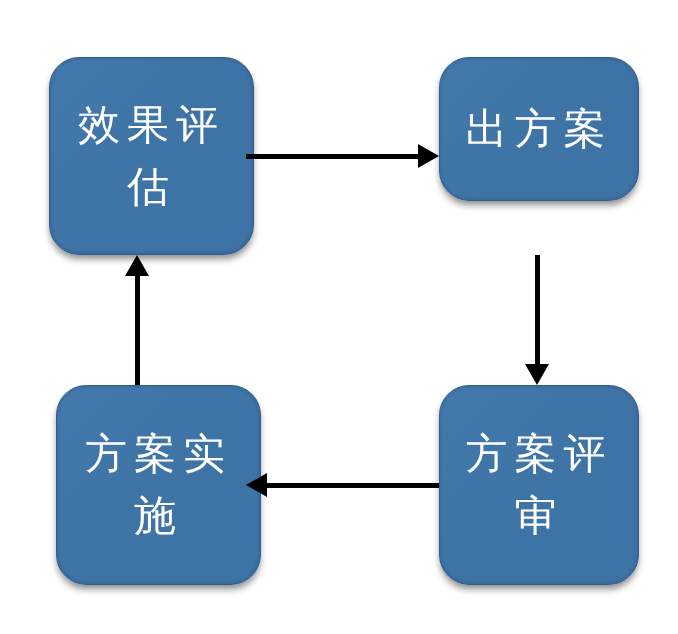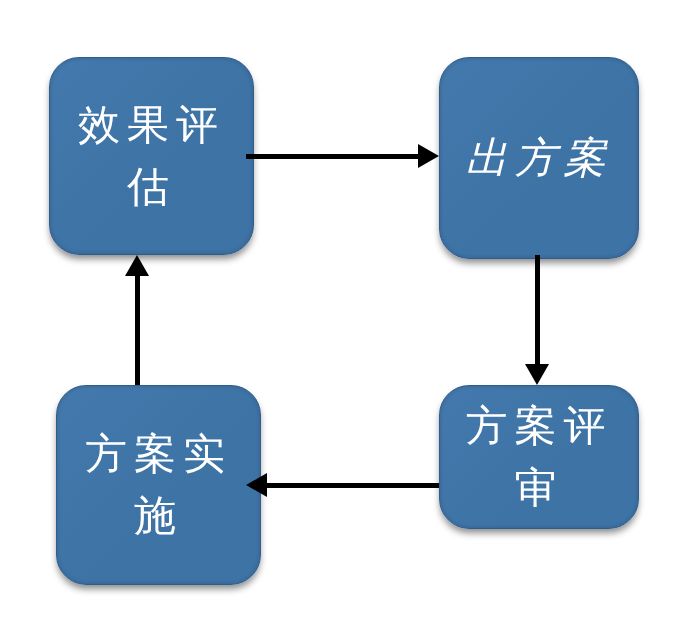--- a/index.html
+++ b/index.html
@@ -33,22 +33,22 @@
   .node-label {
     color: var(--node_text);
     font-size: 42px;
     font-weight: 300;
     letter-spacing: 7px;
     line-height: 62px;
     text-align: center;
     white-space: pre-line;
   }
   .node-tl { left: 49px;  top: 57px;  width: 205px; height: 198px; }
-  .node-tr { left: 439px; top: 57px;  width: 200px; height: 202px; font-style: italic; }
-  .node-br { left: 439px; top: 385px; width: 200px; height: 144px; }
+  .node-tr { left: 439px; top: 57px;  width: 200px; height: 144px; }
+  .node-br { left: 439px; top: 385px; width: 200px; height: 200px; }
   .node-bl { left: 56px;  top: 385px; width: 205px; height: 200px; }
 
   .arrow { position: absolute; display: flex; align-items: center; }
   .arrow-v { flex-direction: column; }
   .shaft-h { flex: 1; height: 5px; background: var(--arrow); }
   .shaft-v { flex: 1; width: 5px; background: var(--arrow); }
   .head { width: 0; height: 0; }
   .head-right { border-top: 12px solid transparent; border-bottom: 12px solid transparent; border-left: 21px solid var(--arrow); }
   .head-left  { border-top: 12px solid transparent; border-bottom: 12px solid transparent; border-right: 21px solid var(--arrow); }
   .head-down  { border-left: 12px solid transparent; border-right: 12px solid transparent; border-top: 21px solid var(--arrow); }

